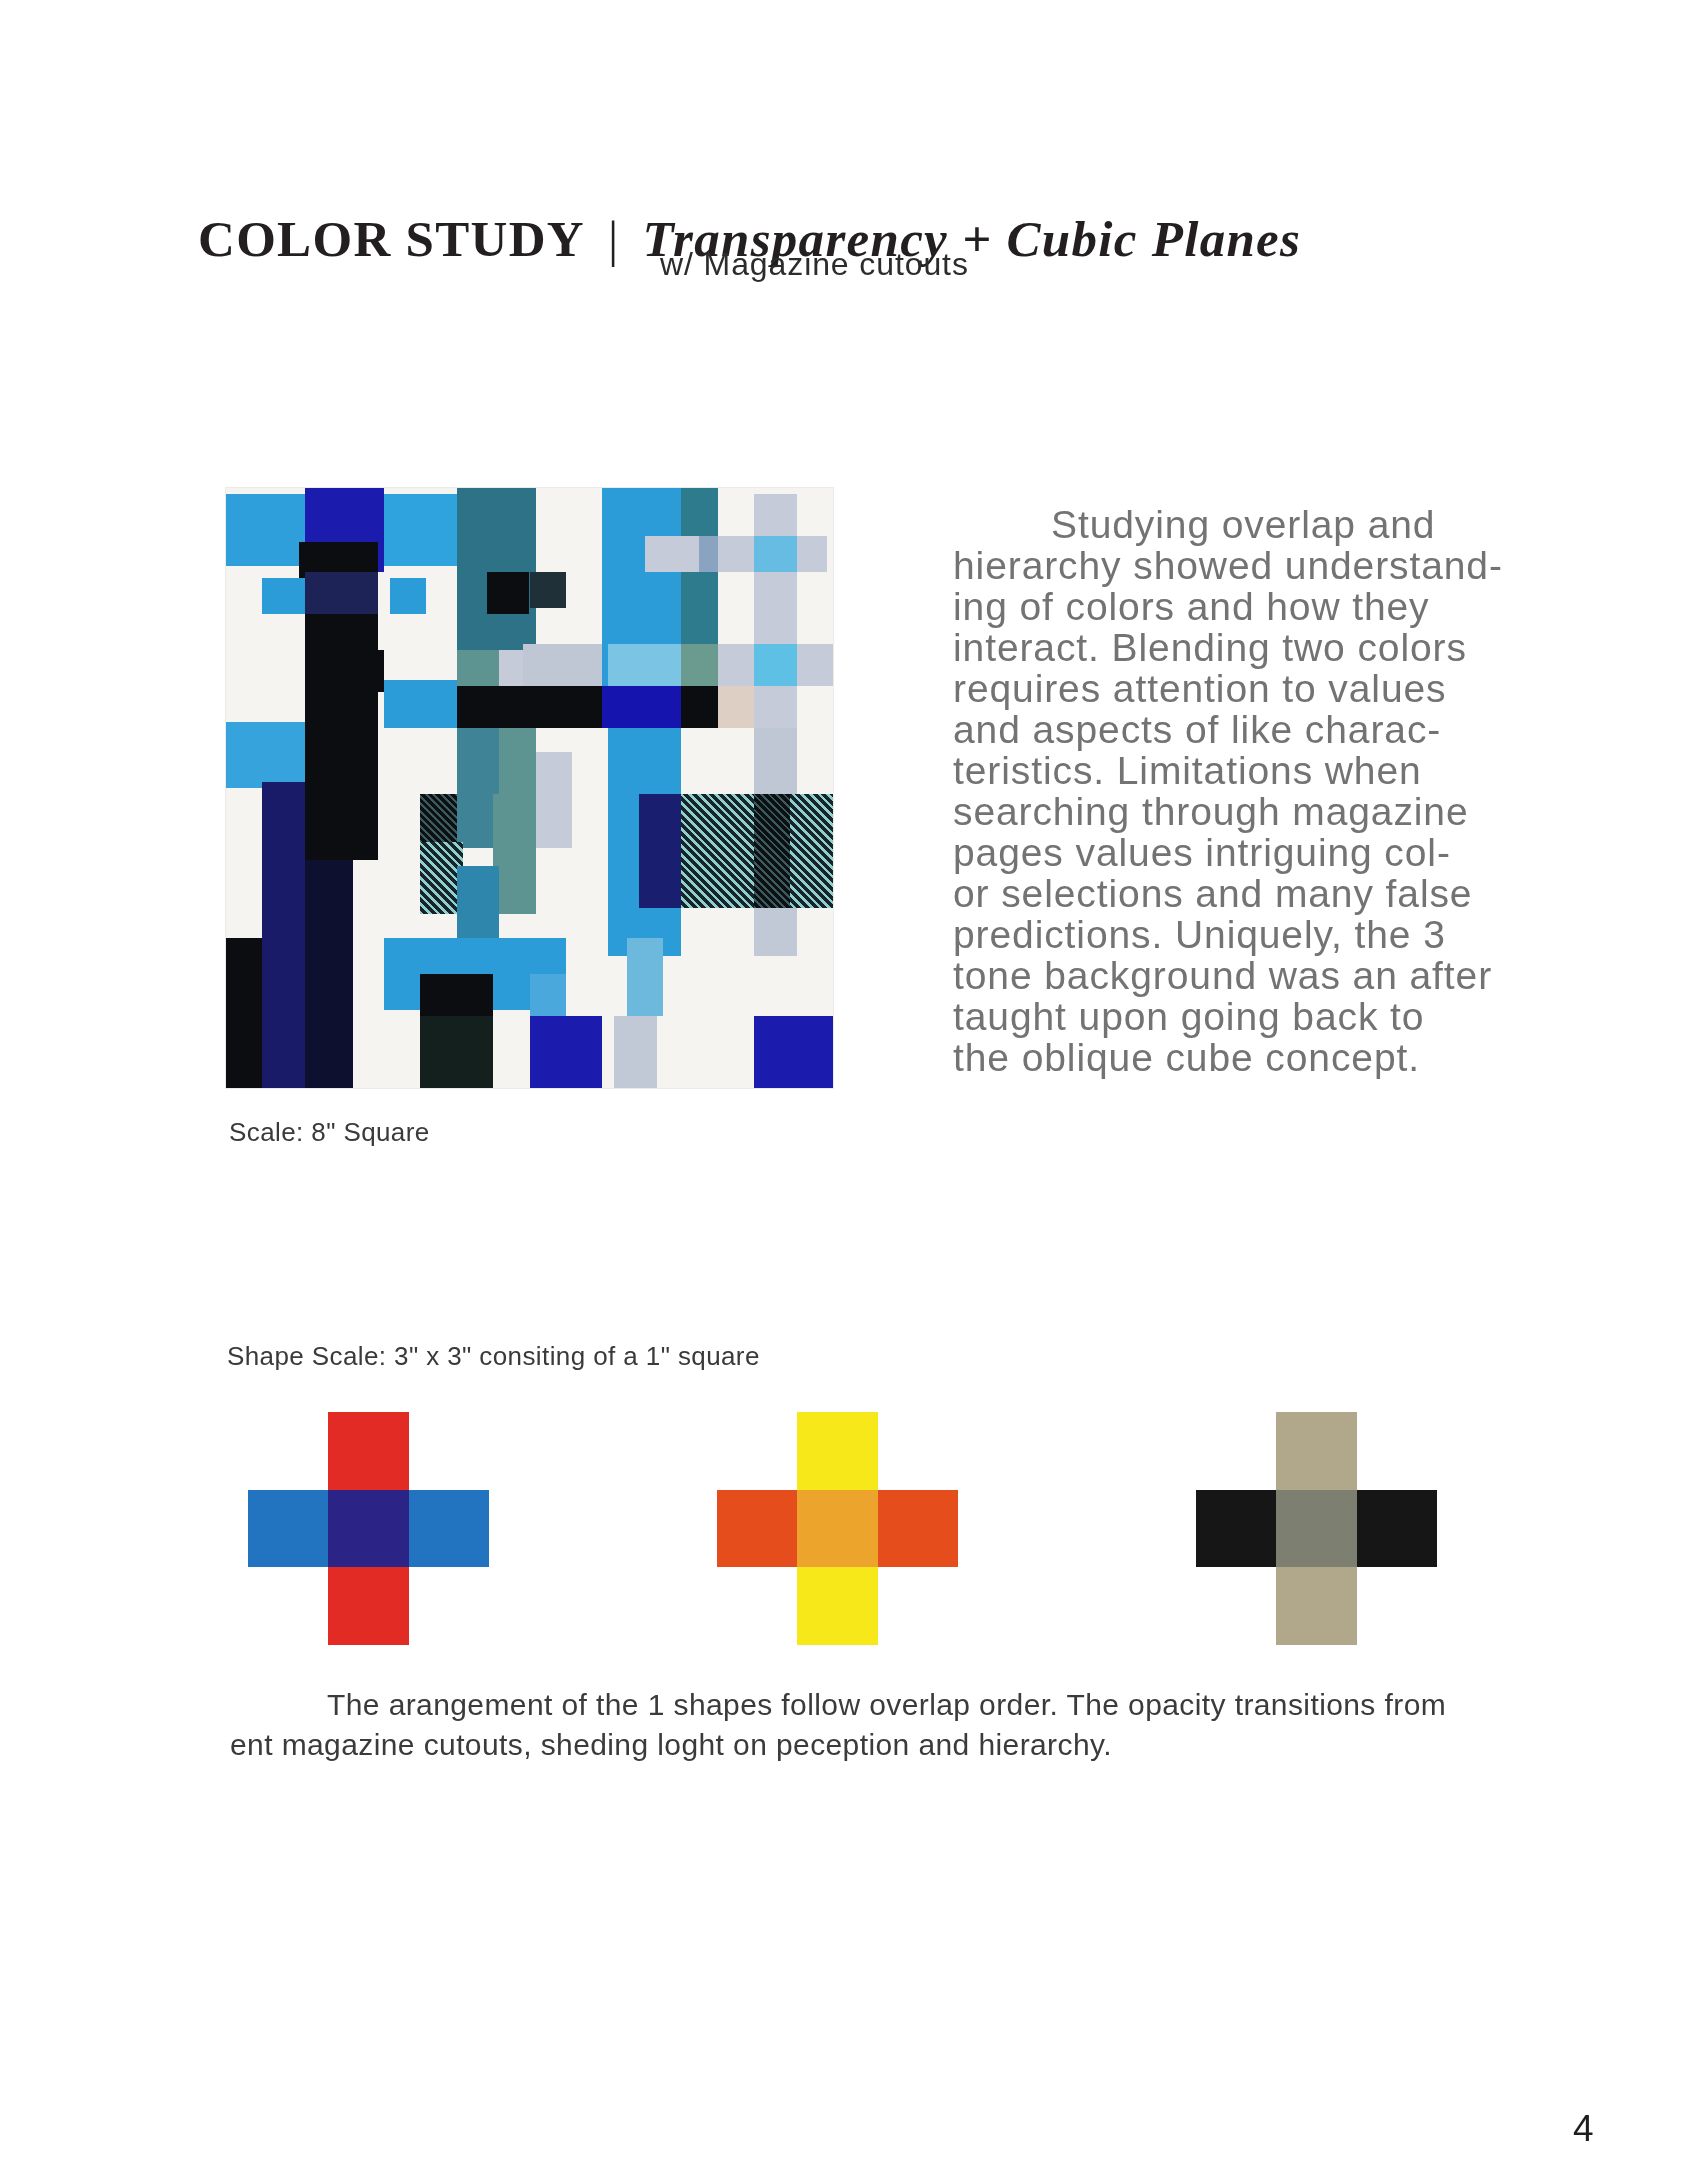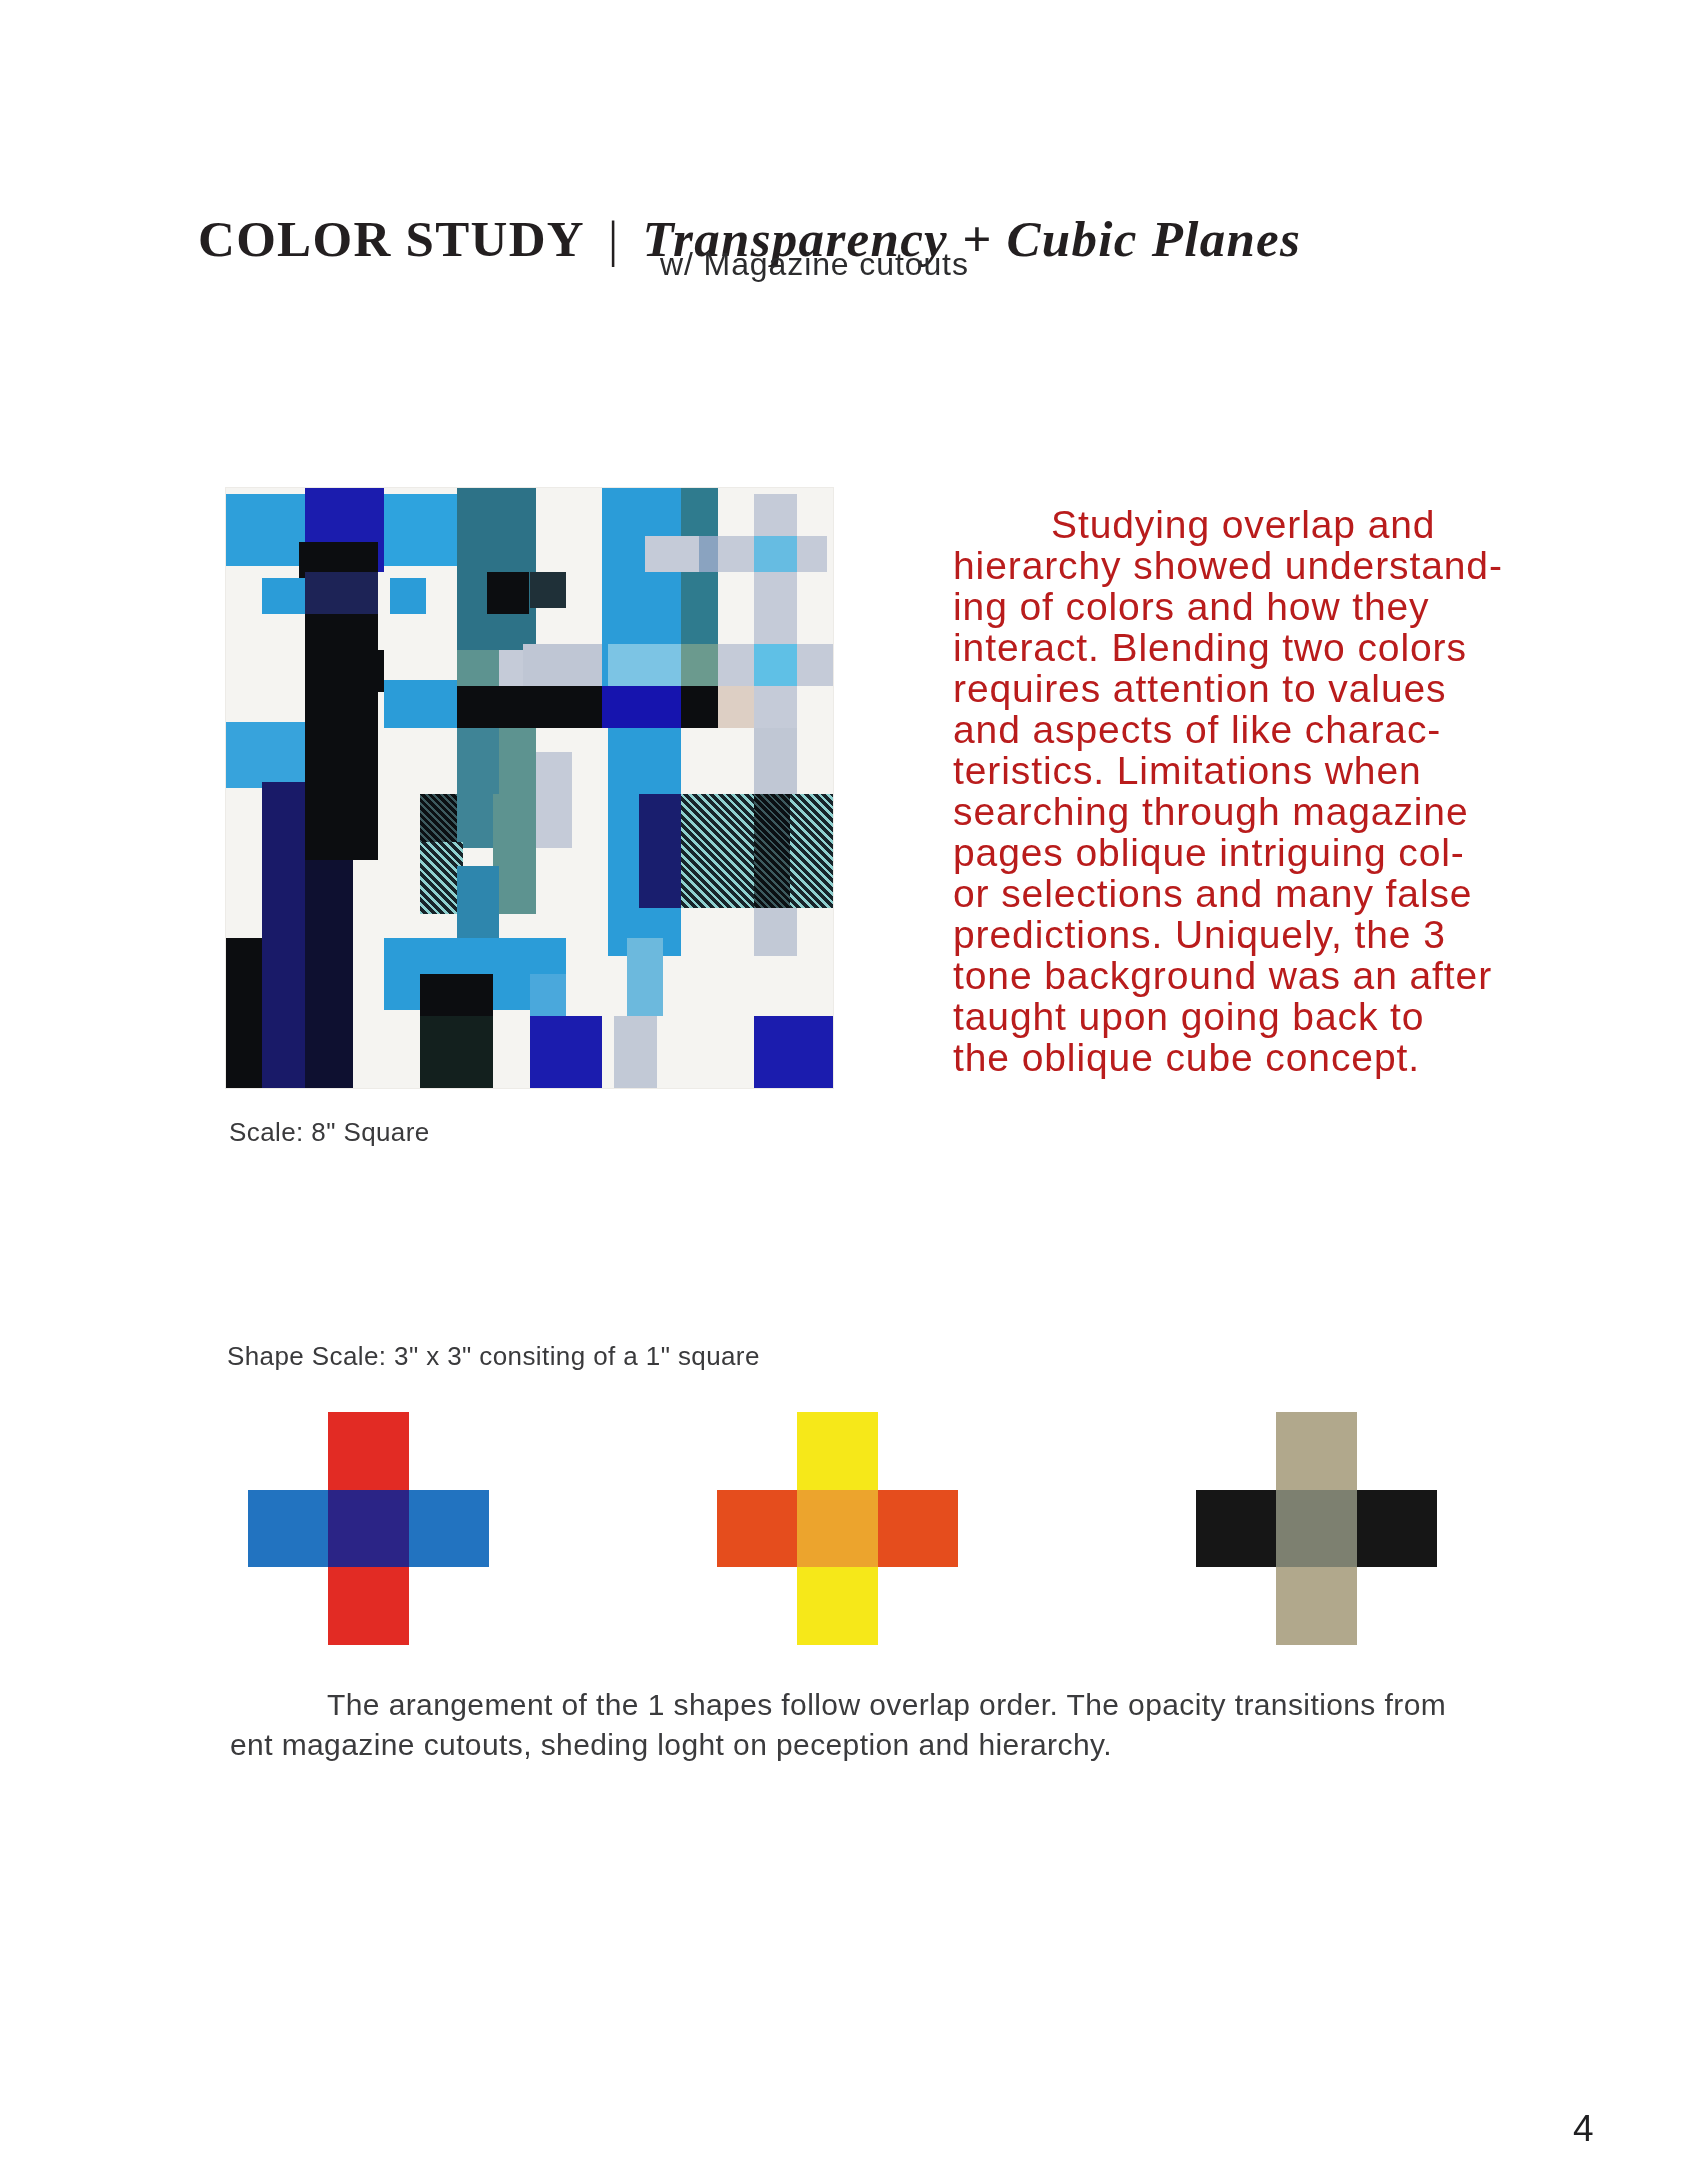--- a/index.html
+++ b/index.html
@@ -31,21 +31,21 @@
   .piece{position:absolute;}
   .hatch-teal{background:repeating-linear-gradient(45deg,#8fd0cf 0 2.6px,#17242a 2.6px 6.1px);}
   .hatch-dark{background:repeating-linear-gradient(45deg,#3d5a5e 0 1.8px,#0b1013 1.8px 5.3px);}
   .caption{
     position:absolute;left:229px;top:1117px;
     font-size:26px;letter-spacing:0.4px;color:#3a3a3c;
   }
   
   .bodytext{
     position:absolute;left:953px;top:504px;width:614px;
-    font-size:39px;line-height:41px;letter-spacing:0.9px;color:#b91c1c;
+    font-size:39px;line-height:41px;letter-spacing:0.9px;color:#737373;
   }
   .bodytext .line.indent{padding-left:98px;}
   
   .shape-label{
     position:absolute;left:227px;top:1341px;
     font-size:26px;letter-spacing:0.4px;color:#3a3a3c;
   }
   .cross-row{position:absolute;left:0;top:1412px;width:100%;height:233px;}
   .cross{position:absolute;top:0;width:241px;height:233px;}
   .cross:nth-child(1){left:248px;}
@@ -145,21 +145,21 @@
 
   <div class="bodytext" id="body-text">
       <div class="line indent">Studying overlap and</div>
       <div class="line">hierarchy showed understand-</div>
       <div class="line">ing of colors and how they</div>
       <div class="line">interact. Blending two colors</div>
       <div class="line">requires attention to values</div>
       <div class="line">and aspects of like charac-</div>
       <div class="line">teristics. Limitations when</div>
       <div class="line">searching through magazine</div>
-      <div class="line">pages oblique intriguing col-</div>
+      <div class="line">pages values intriguing col-</div>
       <div class="line">or selections and many false</div>
       <div class="line">predictions. Uniquely, the 3</div>
       <div class="line">tone background was an after</div>
       <div class="line">taught upon going back to</div>
       <div class="line">the oblique cube concept.</div>
     </div>
 
   <div class="shape-label">Shape Scale: 3" x 3" consiting of a 1" square</div>
   <div class="cross-row" id="cross-row">
       <div class="cross">

